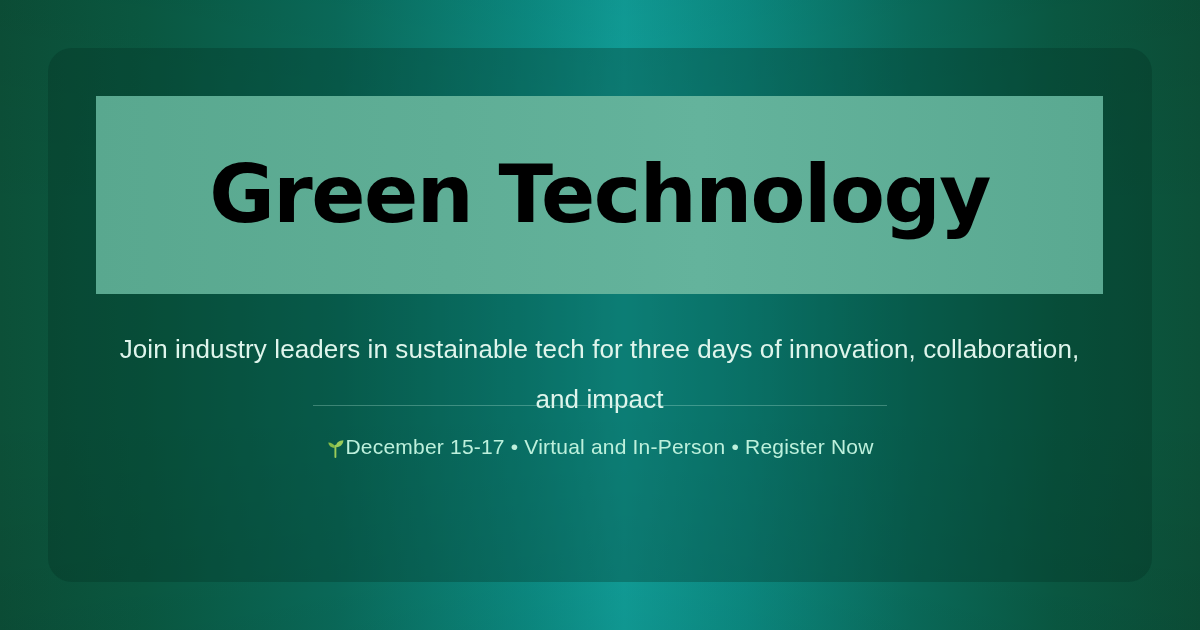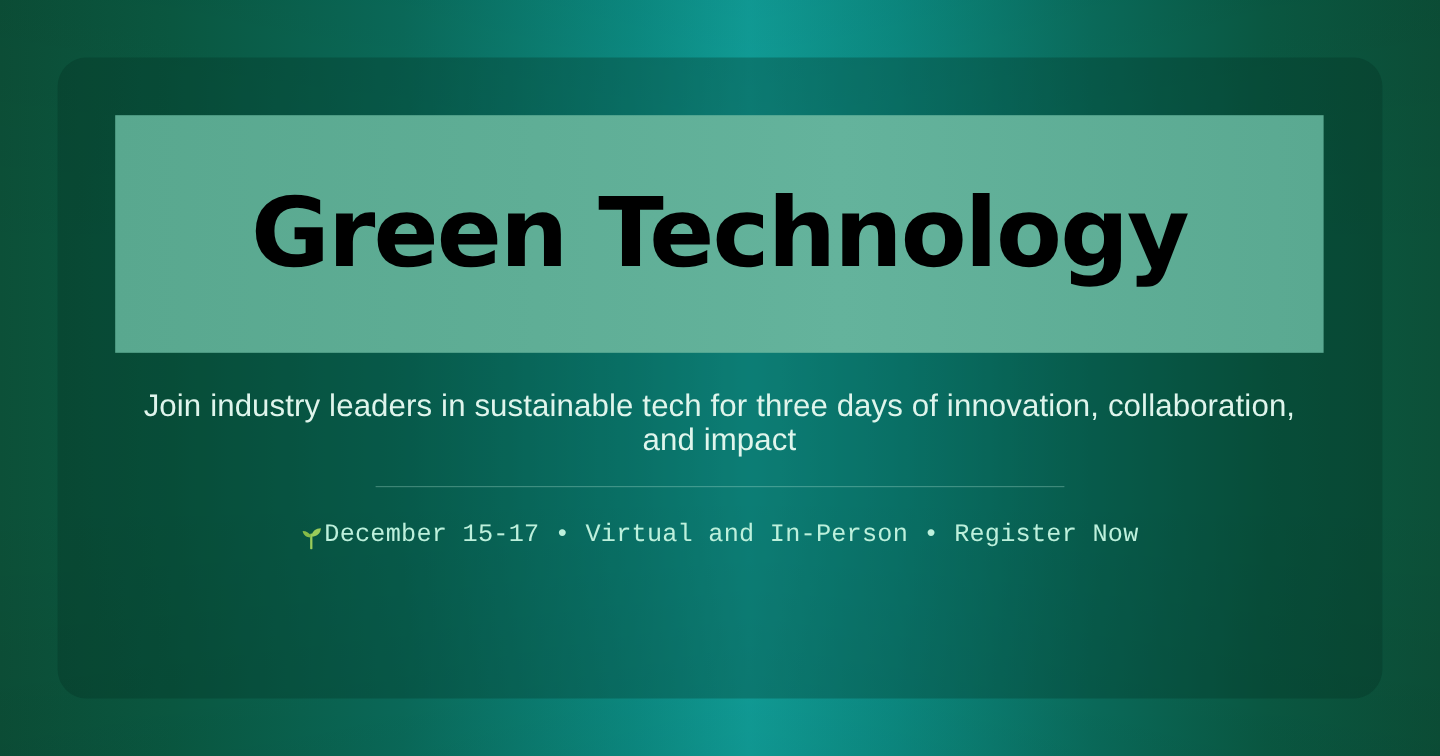--- a/index.html
+++ b/index.html
@@ -88,21 +88,21 @@
   .subtitle {
     position: absolute;
     left: 48px;
     top: 276px;          
     width: 1007px;
     text-align: center;
     color: #dff5ec;
     font-family: "Liberation Sans", sans-serif;
     font-weight: 300;
     font-size: 26px;
-    line-height: 28px;
+    line-height: 50px;
     letter-spacing: 0.1px;
   }
 
   
   .divider {
     position: absolute;
     left: 265px;          
     top: 357px;           
     width: 574px;
     height: 1px;
@@ -112,21 +112,21 @@
   
   .meta {
     position: absolute;
     left: 48px;
     top: 384px;           
     width: 1007px;
     display: flex;
     align-items: center;
     justify-content: center;
     color: #bdf0dc;
-    font-family: Liberation Mono, monospace;
+    font-family: Liberation Sans, sans-serif;
     font-weight: 500;
     font-size: 21px;
     letter-spacing: 0.2px;
     line-height: 30px;
   }
 
   .sprout-icon {
     display: inline-flex;
     width: 20px;
     height: 22px;

